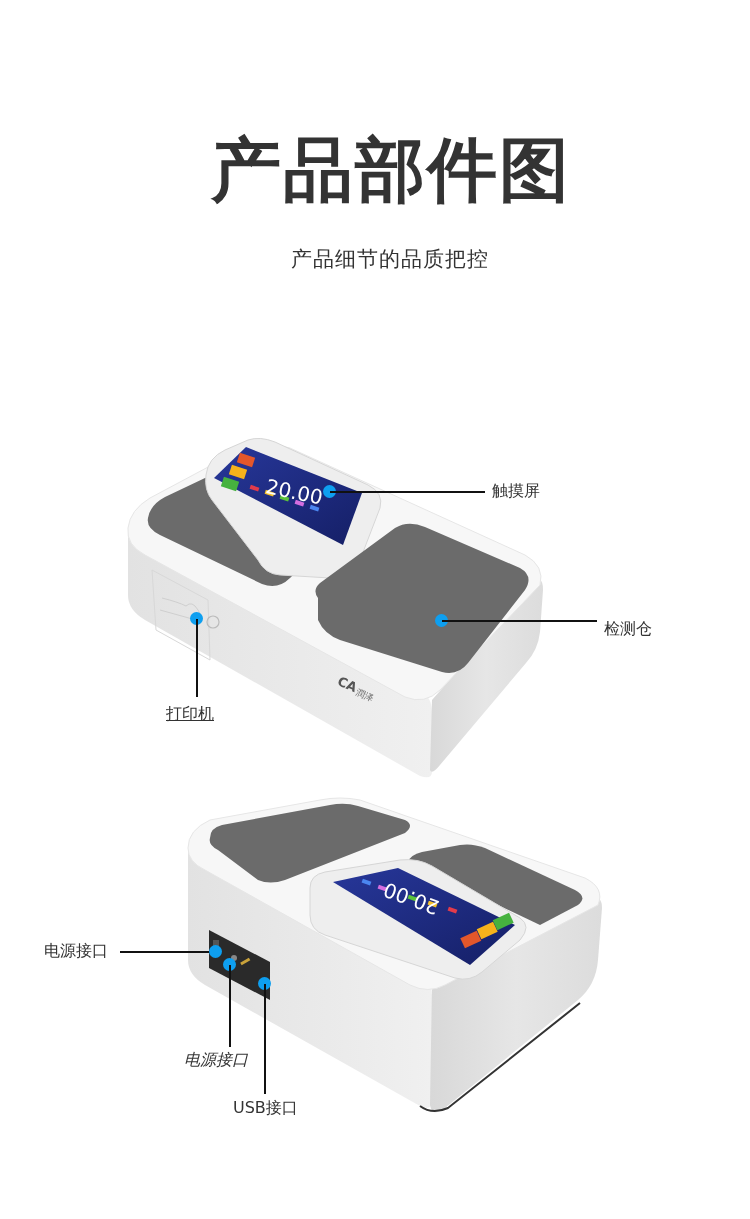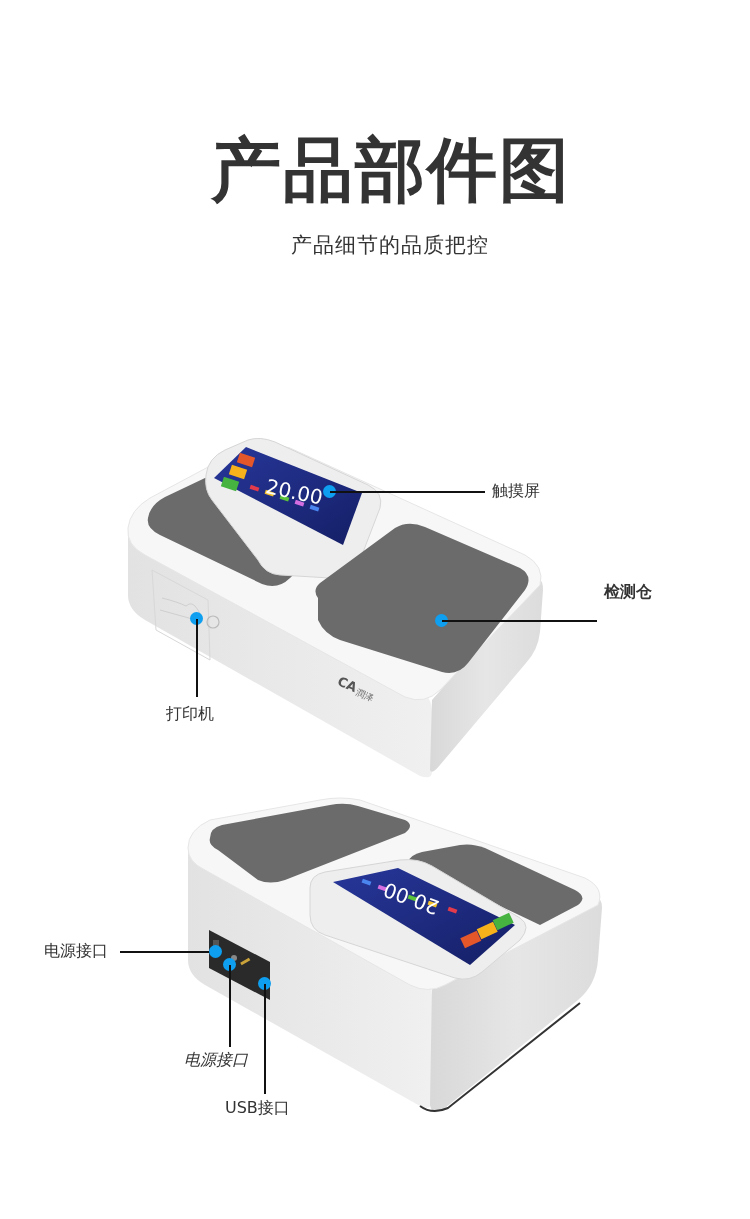--- a/index.html
+++ b/index.html
@@ -1,21 +1,21 @@
 <!DOCTYPE html>
 <html><head>
 <meta charset="utf-8">
 <style>
   * { margin:0; padding:0; box-sizing:border-box; }
   html, body { width:750px; height:1219px; background:#ffffff; overflow:hidden; }
   body { position:relative; font-family:"DejaVu Sans","Liberation Sans",sans-serif; color:#333; }
 
   .title { position:absolute; left:16px; top:128px; width:750px; text-align:center;
     font-size:70px; font-weight:bold; color:#333333; letter-spacing:2px; line-height:84px; }
-  .subtitle { position:absolute; left:0; top:230px; width:750px; text-align:center;
+  .subtitle { position:absolute; left:0; top:244px; width:750px; text-align:center;
     font-size:21px; color:#333333; letter-spacing:1px; line-height:30px;padding-left:30px; }
 
   .device-svg { position:absolute; left:0; top:0; width:750px; height:1219px; }
 
   .label { position:absolute; font-size:16px; color:#333; line-height:20px; white-space:nowrap; }
   .line-h { position:absolute; height:1.5px; background:#111; }
   .line-v { position:absolute; width:1.5px; background:#111; }
   .dot { position:absolute; width:13px; height:13px; border-radius:50%; background:#0e9ff0; }
 </style>
 </head>
@@ -110,38 +110,38 @@
 
 <div>
   <div class="dot" style="left:323px;top:485px;"></div>
   <div class="line-h" style="left:330px;top:491px;width:155px;"></div>
   <div class="label" style="left:492px;top:481px;text-align:right;">触摸屏</div>
 </div>
 
 <div>
   <div class="dot" style="left:435px;top:614px;"></div>
   <div class="line-h" style="left:442px;top:620px;width:155px;"></div>
-  <div class="label" style="left:604px;top:582px;font-weight:bold;">检测仓</div>
+  <div class="label" style="left:604px;top:619px;">检测仓</div>
 </div>
 
 <div>
   <div class="dot" style="left:190px;top:612px;"></div>
   <div class="line-v" style="left:196px;top:619px;height:78px;"></div>
-  <div class="label" style="left:166px;top:704px;">打印机</div>
+  <div class="label" style="left:166px;top:704px;text-decoration:underline;">打印机</div>
 </div>
 
 <div>
   <div class="label" style="left:44px;top:941px;">电源接口</div>
   <div class="line-h" style="left:120px;top:951px;width:96px;"></div>
   <div class="dot" style="left:209px;top:945px;"></div>
 </div>
 
 <div>
   <div class="dot" style="left:223px;top:958px;"></div>
   <div class="line-v" style="left:229px;top:965px;height:82px;"></div>
   <div class="label" style="left:184px;top:1050px;font-style:italic;">电源接口</div>
 </div>
 
 <div>
   <div class="dot" style="left:258px;top:977px;"></div>
   <div class="line-v" style="left:264px;top:984px;height:110px;"></div>
-  <div class="label" style="left:225px;top:1098px;">USB接口</div>
+  <div class="label" style="left:233px;top:1098px;">USB接口</div>
 </div>
 
 </body></html>

